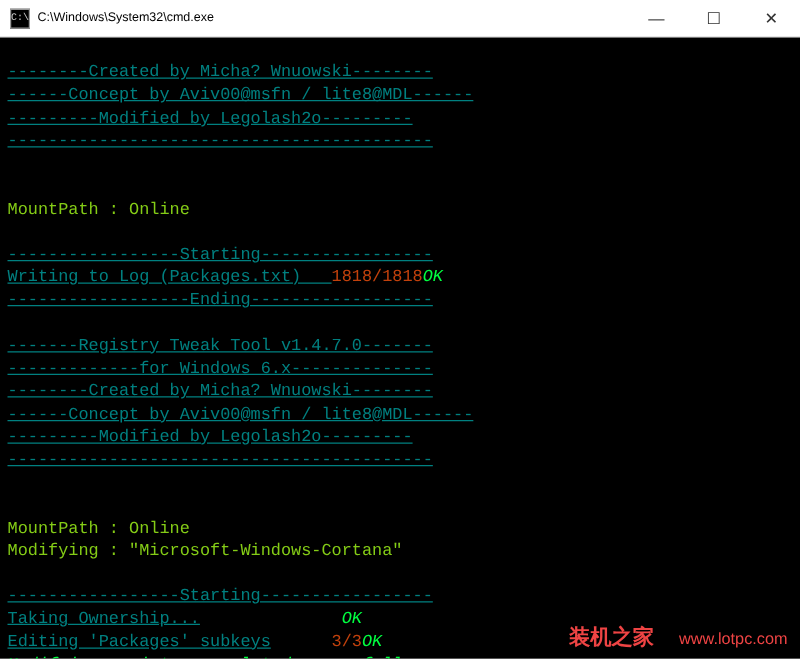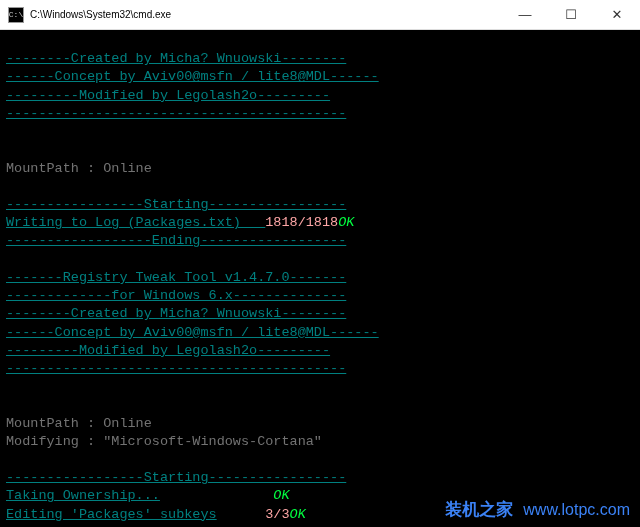--- a/index.html
+++ b/index.html
@@ -45,38 +45,38 @@
   }
   .console {
     background: #000000;
     color: #00ff40;
     height: 497px;
     padding: 2px 6px;
     line-height: 1.35;
     white-space: pre;
     overflow: hidden;
   }
-  .aqua { color: #737373; }
+  .aqua { color: #84cc16; }
   .teal { color: #008080; text-decoration: underline; }
-  .yellow { color: #fca5a5; }
+  .yellow { color: #c2410c; }
   .green { color: #00ff40; font-style: italic; }
   .watermark {
     position: absolute;
     right: 10px;
     bottom: 6px;
     font-family: "Microsoft YaHei","SimHei",sans-serif;
     font-size: 17px;
-    color: #3b82f6;
+    color: #ef4444;
     text-shadow: 0 0 4px #000, 0 0 4px #000;
     display: flex;
     align-items: baseline;
-    gap: 10px;
+    gap: 20px;
   }
   .wm-cn { font-weight: 600; }
-  .wm-url { font-size: 16px; }
+  .wm-url { font-size: 13px; }
 </style>
 </head>
 <body>
 
 <div class="titlebar">
   <div class="titlebar-icon">C:\</div>
   <div class="titlebar-text">C:\Windows\System32\cmd.exe</div>
   <div class="winbtns">
     <div class="winbtn">—</div>
     <div class="winbtn">☐</div>

